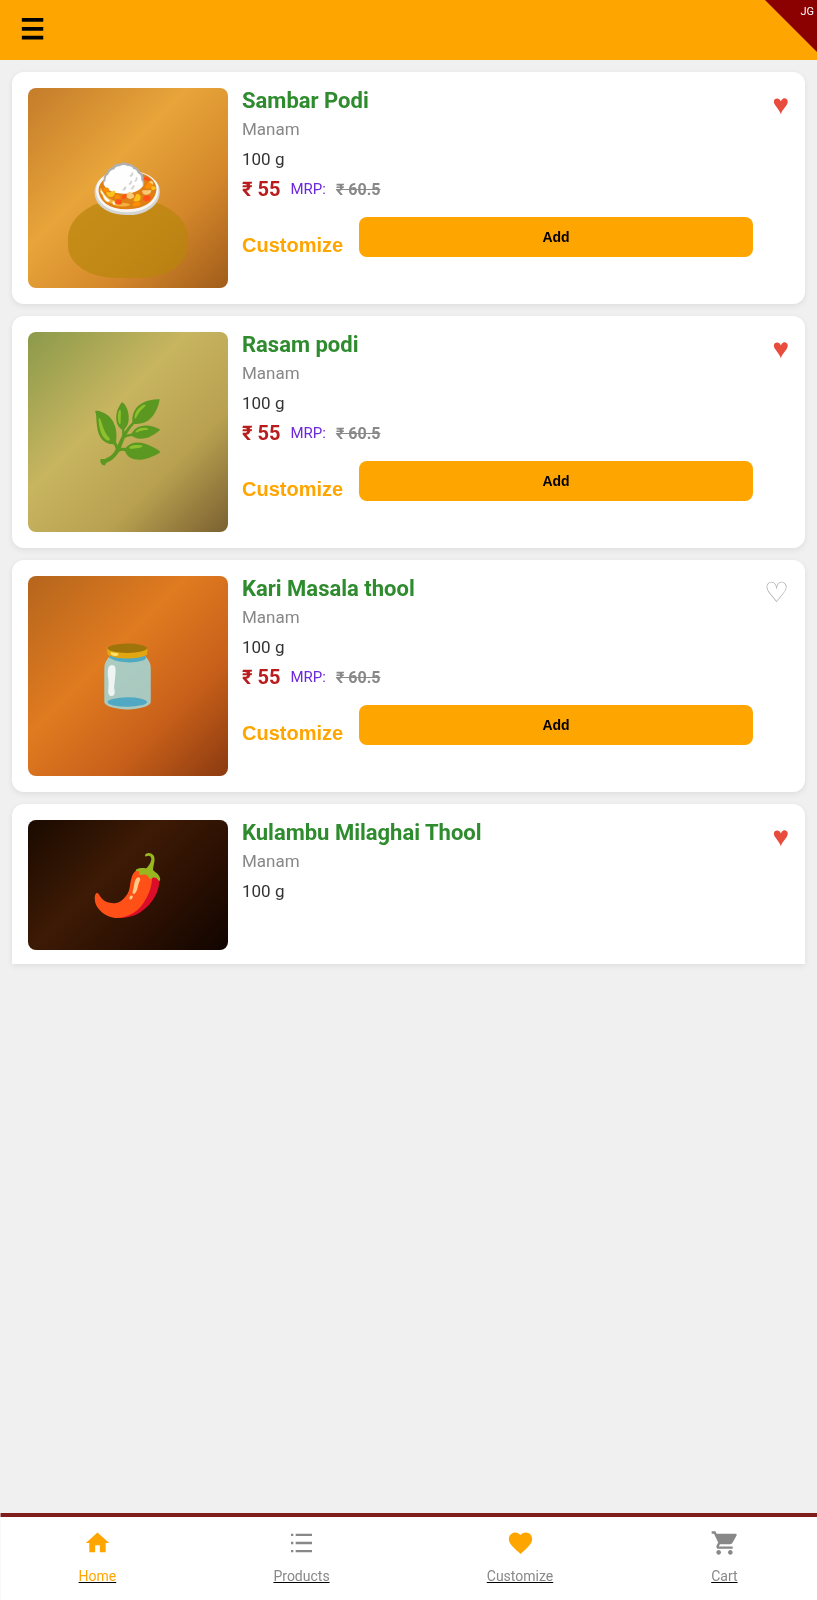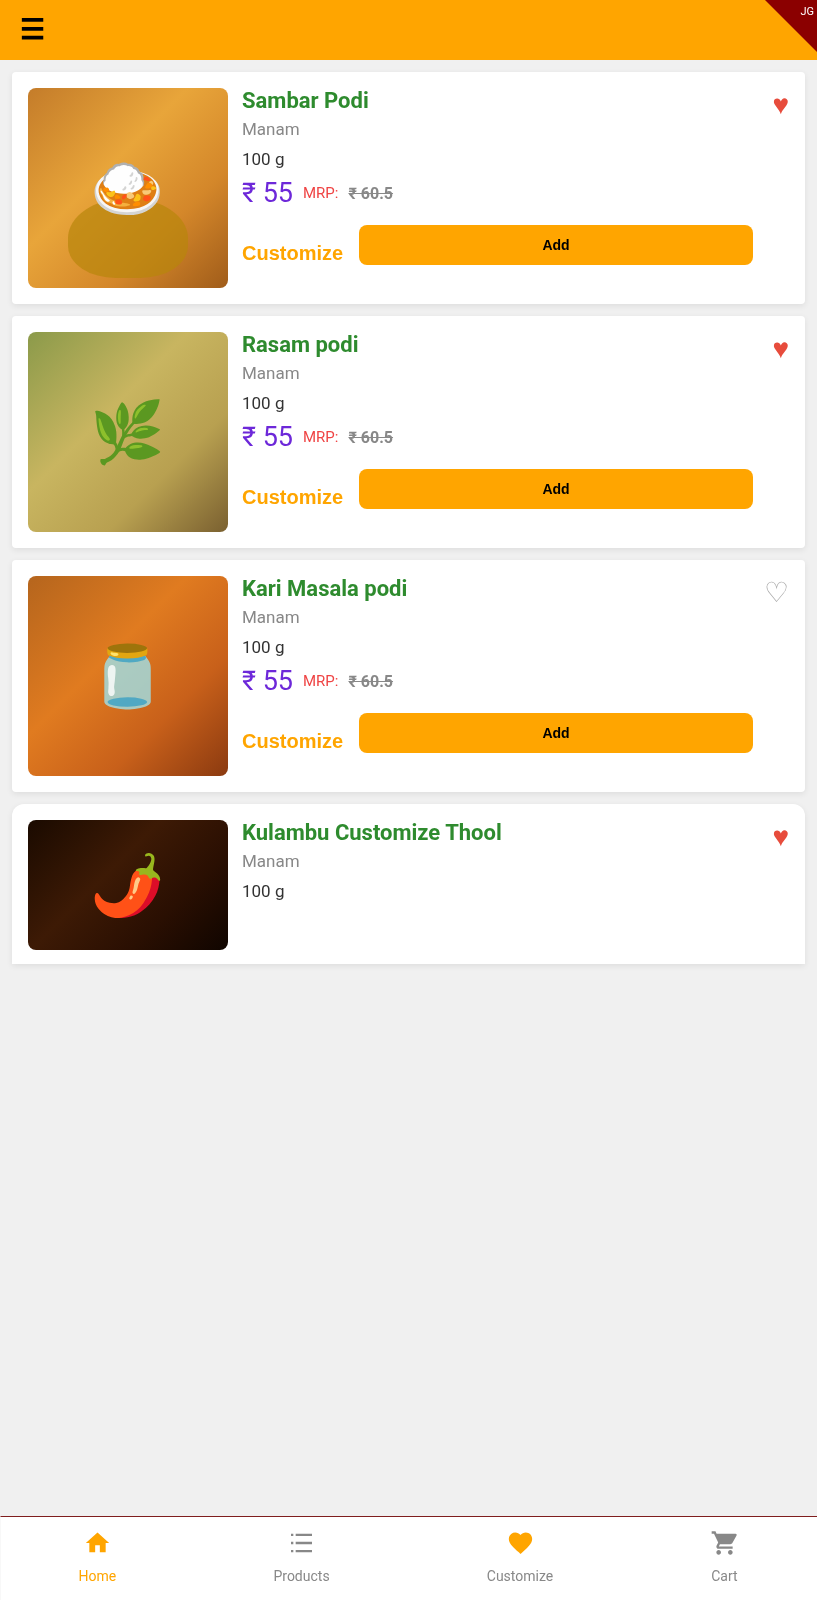--- a/index.html
+++ b/index.html
@@ -47,21 +47,21 @@
     .product-list {
       padding: 12px;
       display: flex;
       flex-direction: column;
       gap: 12px;
       background: #f0f0f0;
     }
 
     .product-card {
       background: #fff;
-      border-radius: 4px;
+      border-radius: 12px;
       padding: 16px;
       display: flex;
       flex-direction: row;
       gap: 14px;
       box-shadow: 0 2px 6px rgba(0,0,0,0.08);
       position: relative;
     }
 
     .product-image {
       width: 200px;
@@ -168,28 +168,28 @@
     }
 
     .product-price-row {
       display: flex;
       align-items: center;
       gap: 10px;
       margin-top: 2px;
     }
 
     .product-price {
-      font-size: 27px;
-      font-weight: normal;
-      color: #6d28d9;
+      font-size: 20px;
+      font-weight: bold;
+      color: #b91c1c;
     }
 
     .product-mrp-label {
       font-size: 15px;
-      color: #ef4444;
+      color: #6d28d9;
       text-align: center;
     }
 
     .product-mrp {
       font-size: 16px;
       color: #888;
       text-decoration: line-through;
       font-weight: bold;
     }
 
@@ -241,26 +241,27 @@
     }
 
     
     .bottom-nav {
       position: fixed;
       bottom: 0;
       left: 50%;
       transform: translateX(-50%);
       width: 817px;
       background: #fff;
-      border-top: 1px solid #7f1d1d;
+      border-top: 4px solid #7f1d1d;
       display: flex;
       justify-content: space-around;
       align-items: center;
       padding: 12px 0 16px;
       z-index: 100;
+      text-decoration: underline;
     }
 
     .nav-item {
       display: flex;
       flex-direction: column;
       align-items: center;
       gap: 4px;
       cursor: pointer;
     }
 
@@ -347,40 +348,40 @@
         <button class="btn-customize">Customize</button>
         <button class="btn-add">Add</button>
       </div>
     </div>
     <span class="heart-icon heart-filled">♥</span>
   </div>
 
   <div class="product-card">
     <div class="product-image img-kari"></div>
     <div class="product-info">
-      <span class="product-name">Kari Masala podi</span>
+      <span class="product-name">Kari Masala thool</span>
       <span class="product-brand">Manam</span>
       <span class="product-weight">100 g</span>
       <div class="product-price-row">
         <span class="product-price">₹ 55</span>
         <span class="product-mrp-label">MRP:</span>
         <span class="product-mrp">₹ 60.5</span>
       </div>
       <div class="product-actions">
         <button class="btn-customize">Customize</button>
         <button class="btn-add">Add</button>
       </div>
     </div>
     <span class="heart-icon heart-outline">♡</span>
   </div>
 
   <div class="product-card-partial">
     <div class="product-image img-kulambu" style="height:130px;min-width:200px;width:200px;"></div>
     <div class="product-info">
-      <span class="product-name">Kulambu Customize Thool</span>
+      <span class="product-name">Kulambu Milaghai Thool</span>
       <span class="product-brand">Manam</span>
       <span class="product-weight">100 g</span>
     </div>
     <span class="heart-icon heart-filled">♥</span>
   </div>
 
 </div>
 
 <div class="bottom-spacer"></div>
 

